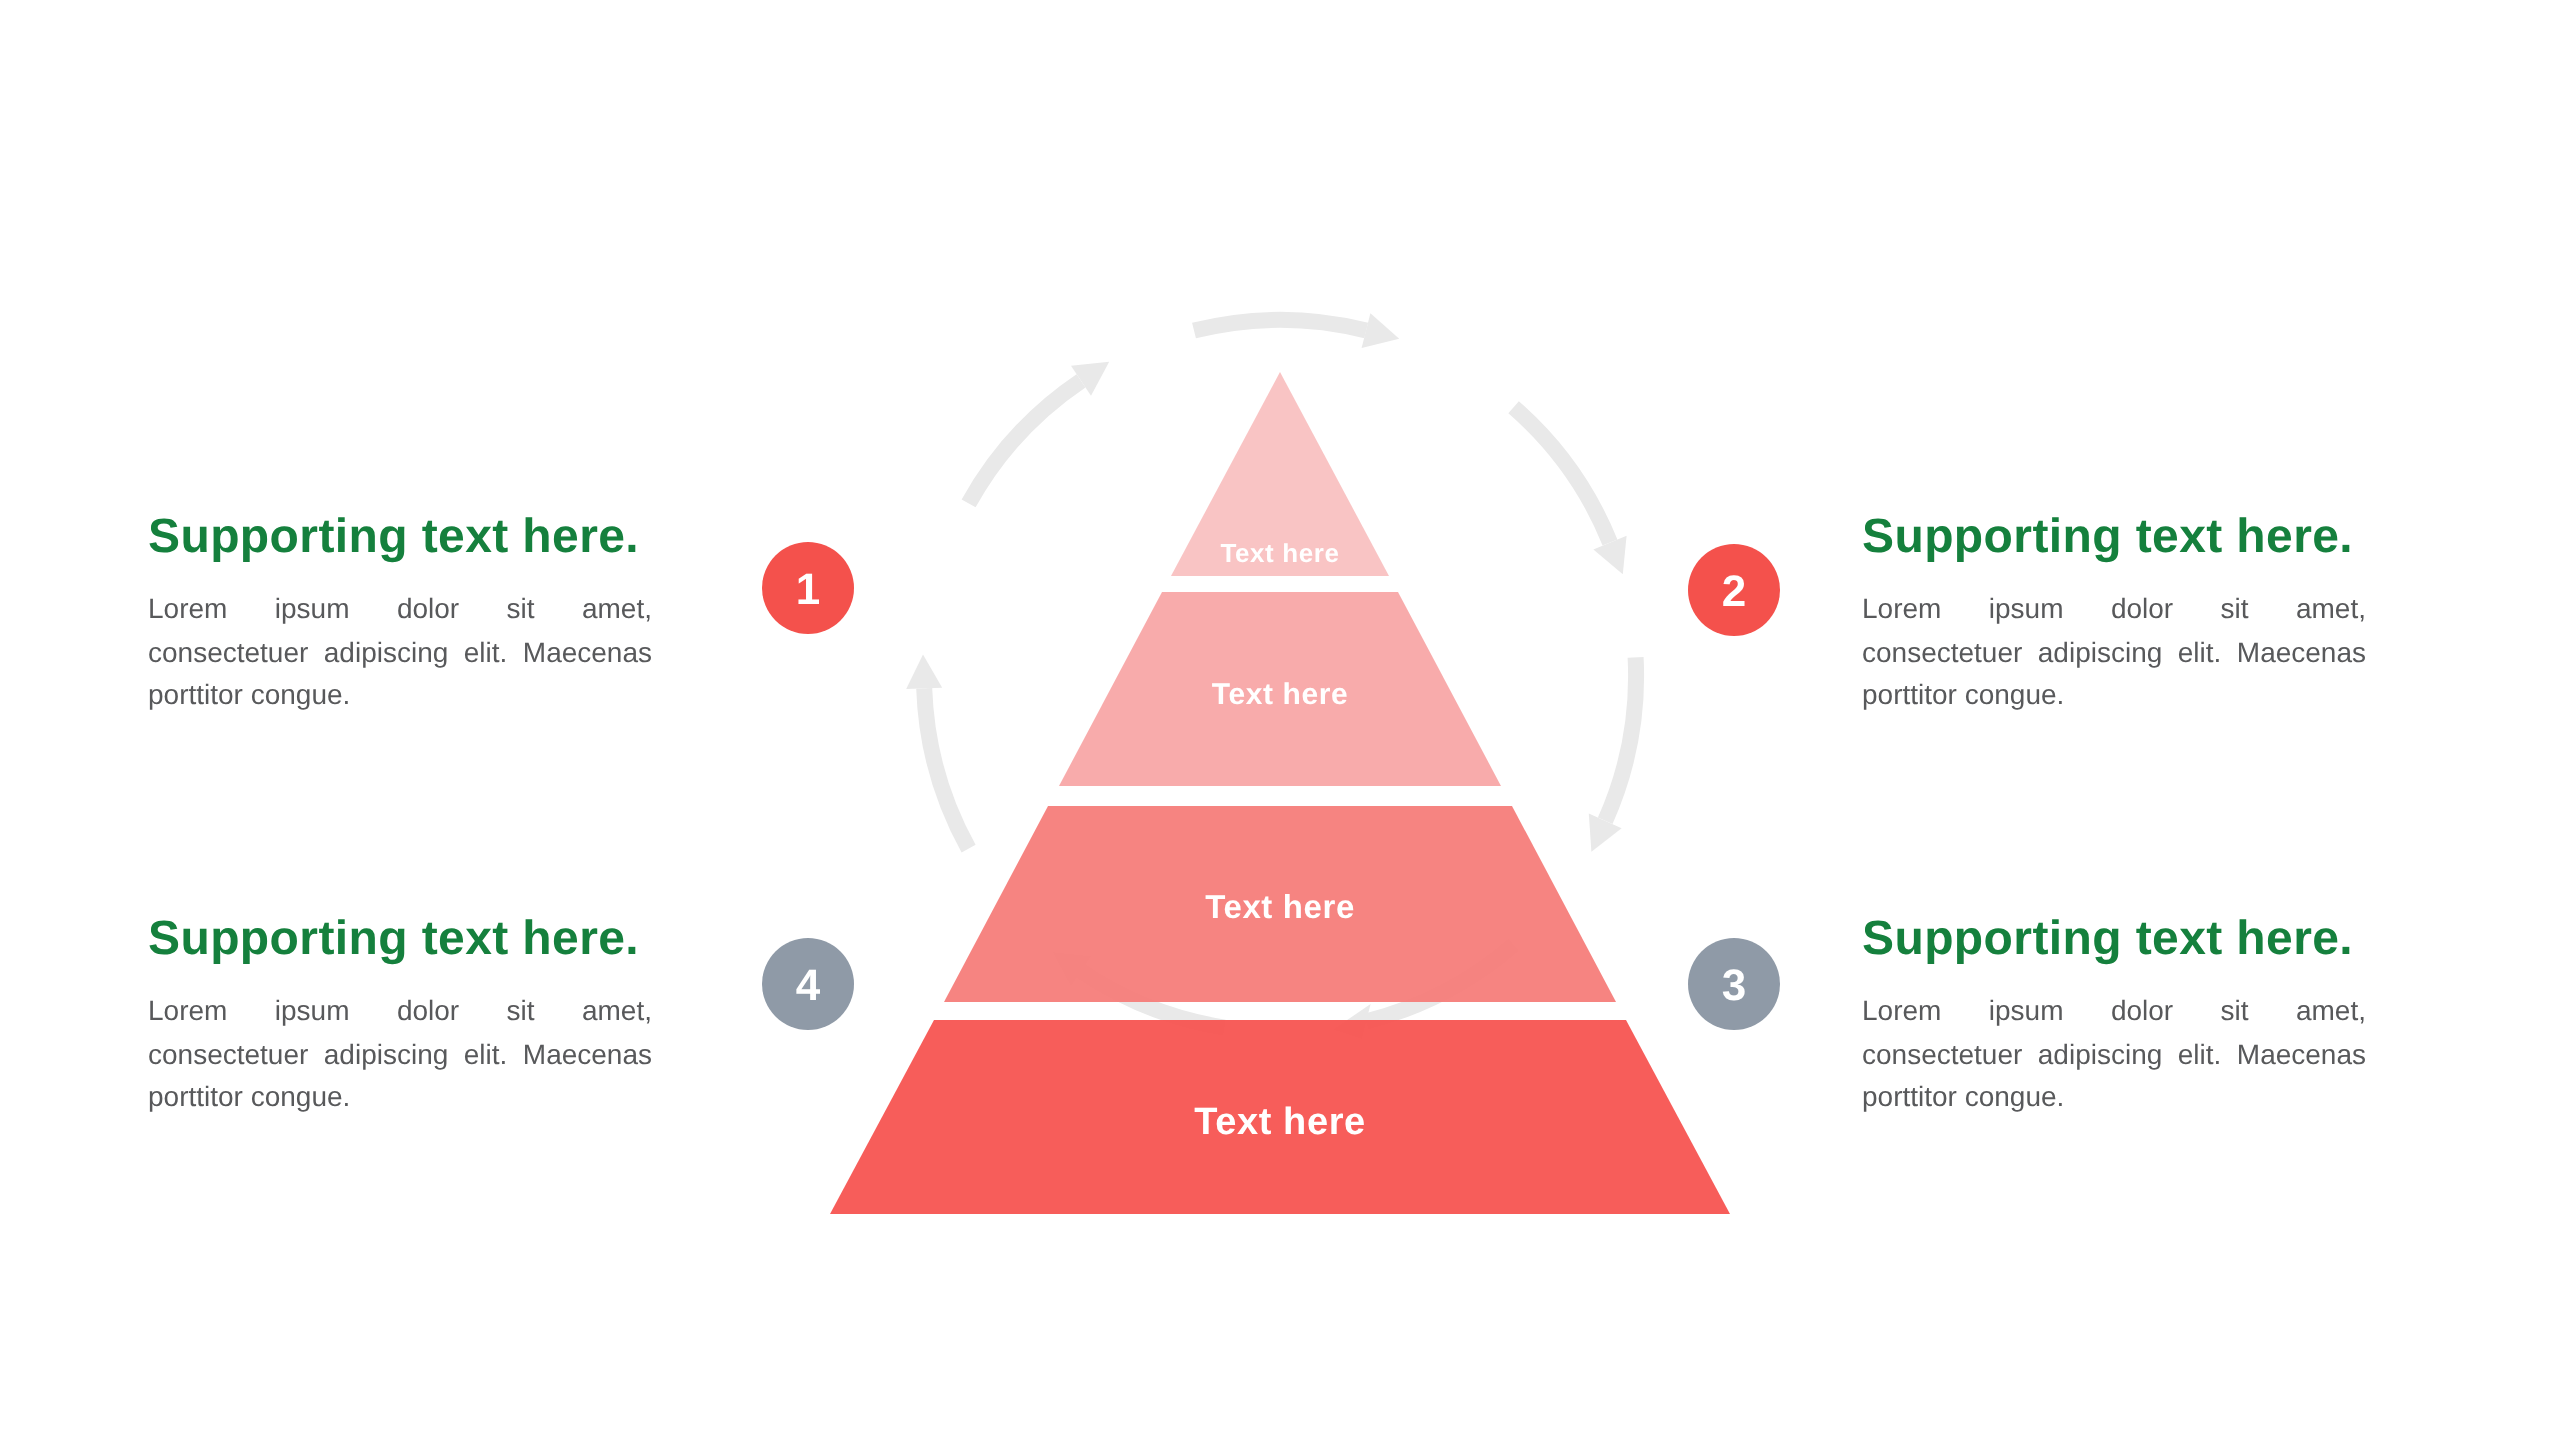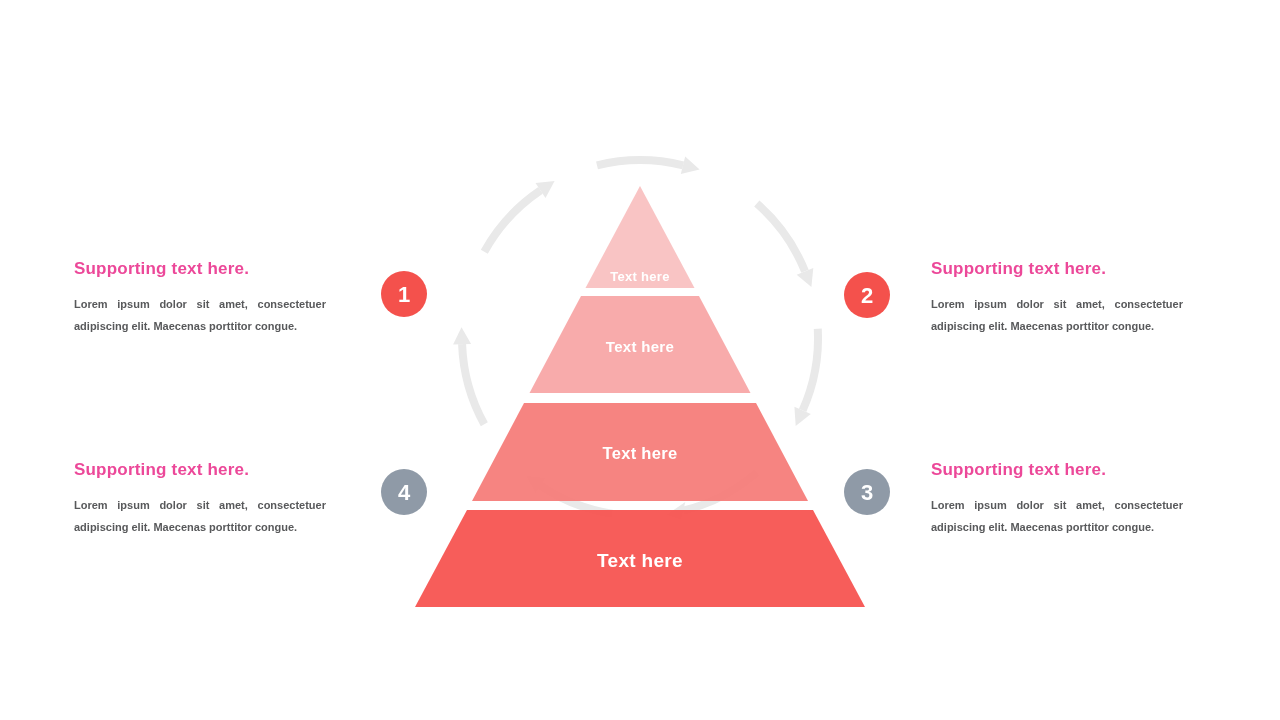--- a/index.html
+++ b/index.html
@@ -23,30 +23,29 @@
   .tl-4{font-size:19px;}
   .marker-num{
     fill:#ffffff;font-weight:bold;font-size:22px;text-anchor:middle;
     font-family:"Liberation Sans", sans-serif;
   }
   .text-block{
     position:absolute;width:252px;
   }
   .text-block h3{
     margin:0;
-    font-size:17px;line-height:24px;
-    font-weight:bold;color:#ec4899;
+    font-size:24px;line-height:24px;
+    font-weight:bold;color:#15803d;
     letter-spacing:.2px;
   }
   .text-block p{
     margin:13px 0 0 0;
-    font-size:11px;line-height:21.5px;
+    font-size:14px;line-height:21.5px;
     color:#58595b;
     text-align:justify;
-    font-weight:bold;
   }
   .tb-top-left{left:74px;top:257px;}
   .tb-top-right{left:931px;top:257px;}
   .tb-bottom-left{left:74px;top:458px;}
   .tb-bottom-right{left:931px;top:458px;}
 </style>
 </head>
 <body>
 
 <div class="slide">

